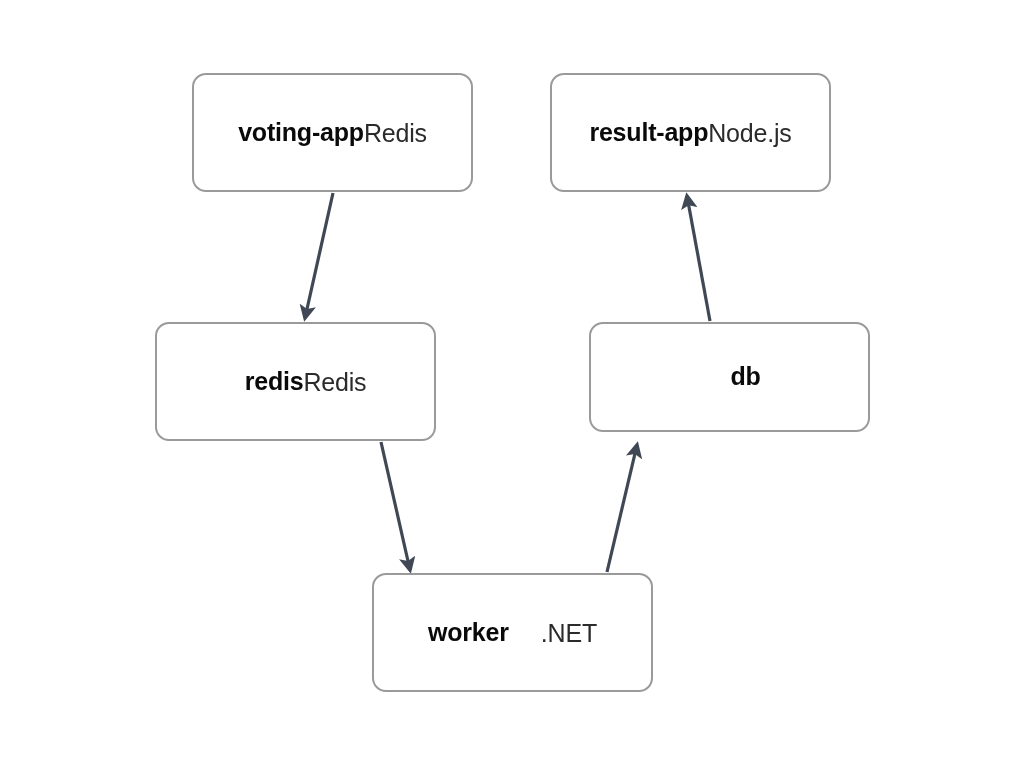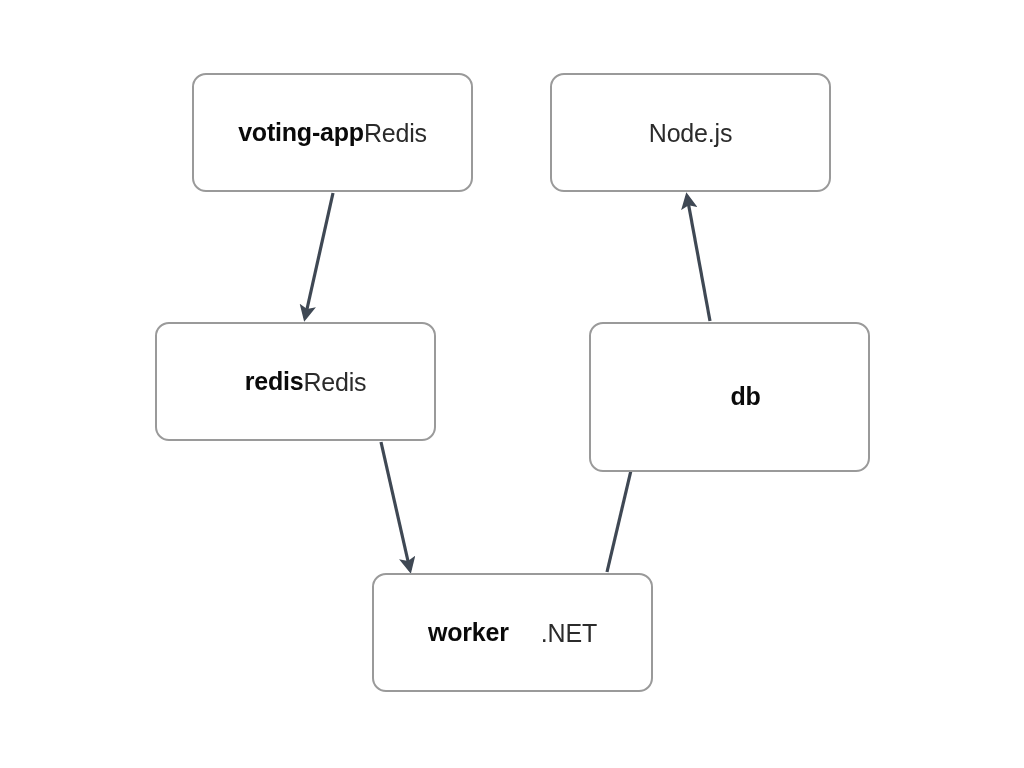--- a/index.html
+++ b/index.html
@@ -74,29 +74,30 @@
         <line x1="710" y1="321" x2="687" y2="196" stroke="#3f4854" stroke-width="3.2" stroke-linecap="butt" marker-end="url(#arrowhead)"></line>
       </g>
   </svg>
 
   <div class="node" style="left: 192px; top: 73px; width: 281px; height: 119px; border-color: rgb(154, 154, 154); background: rgb(255, 255, 255);">
     <div class="node-title">voting-app</div>
     <div class="node-subtitle">Redis</div>
   </div>
 
   <div class="node" style="left: 550px; top: 73px; width: 281px; height: 119px; border-color: rgb(154, 154, 154); background: rgb(255, 255, 255);">
+    <div class="node-title">result-app</div>
     <div class="node-subtitle">Node.js</div>
   </div>
 
   <div class="node" style="left: 155px; top: 322px; width: 281px; height: 119px; border-color: rgb(154, 154, 154); background: rgb(255, 255, 255); padding-left: 20px;">
     <div class="node-title">redis</div>
     <div class="node-subtitle">Redis</div>
   </div>
 
-  <div class="node" style="left: 589px; top: 322px; width: 281px; height: 150px; border-color: rgb(154, 154, 154); background: rgb(255, 255, 255); padding-left: 32px;">
+  <div class="node" style="left: 589px; top: 322px; width: 281px; height: 110px; border-color: rgb(154, 154, 154); background: rgb(255, 255, 255); padding-left: 32px;">
     <div class="node-title">db</div>
   </div>
 
   <div class="node" style="left: 372px; top: 573px; width: 281px; height: 119px; border-color: rgb(154, 154, 154); background: rgb(255, 255, 255); gap: 32px;">
     <div class="node-title">worker</div>
     <div class="node-subtitle">.NET</div>
   </div>
 
 </div>
 

